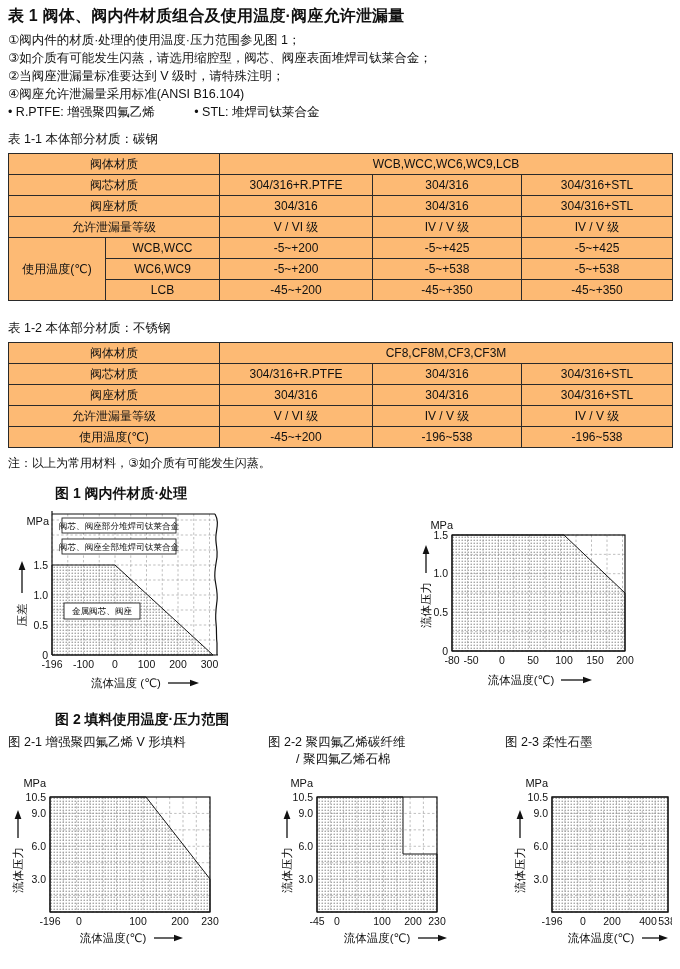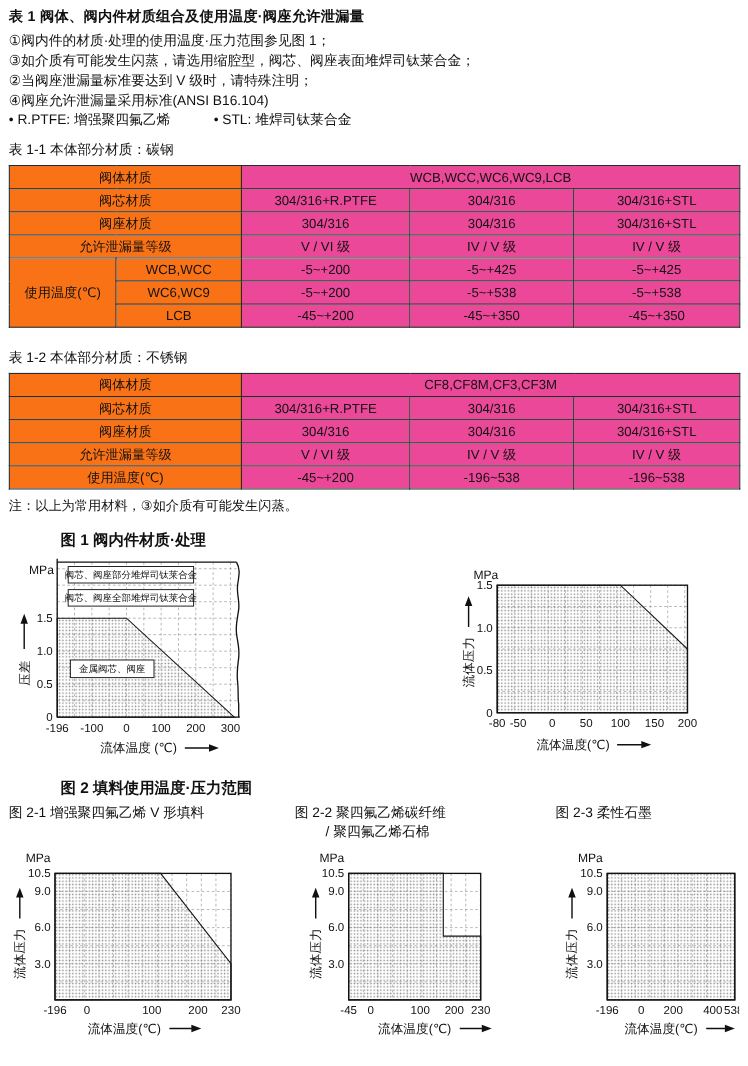--- a/index.html
+++ b/index.html
@@ -4,32 +4,32 @@
 <style>
   * { margin:0; padding:0; box-sizing:border-box; }
   html,body { background:#ffffff; }
   body {
     width:680px; height:969px; overflow:hidden;
     font-family:"Liberation Sans","DejaVu Sans",sans-serif;
     color:#111;
   }
   .page { width:680px; height:969px; padding:6px 8px 0 8px; position:relative; }
 
-  .doc-title { font-size:13px; font-weight:bold; letter-spacing:0.2px; margin-bottom:4px; }
+  .doc-title { font-size:16px; font-weight:bold; letter-spacing:0.2px; margin-bottom:4px; }
   .notes div { font-size:12.5px; line-height:18px; }
   .legend-line { font-size:12.5px; line-height:18px; }
   .legend-line .sep { display:inline-block; margin-left:36px; }
 
   .tbl-caption { font-size:12.5px; margin-top:10px; margin-bottom:5px; }
   table.spec { border-collapse:collapse; width:664px; table-layout:fixed; border:1.5px solid #222; }
   table.spec td {
     border:1px solid #2a2a2a; height:21px; text-align:center; vertical-align:middle;
-    font-size:12px; padding:0 2px; background:#ec4899; overflow:hidden; white-space:nowrap;
+    font-size:12px; padding:0 2px; background:#fdba74; overflow:hidden; white-space:nowrap;
   }
-  table.spec td.hd { background:#f97316; }
+  table.spec td.hd { background:#fdba74; }
 
   .footnote { font-size:12px; margin-top:7px; }
 
   .sec-heading { font-size:14px; font-weight:bold; margin-top:13px;padding-left:47px; }
   .figcap-row { position:relative; height:19px; margin-top:6px; font-size:12.5px; }
   .figcap-row .cap { position:absolute; top:0; white-space:nowrap; }
   .figcap-row2 { position:relative; height:36px; margin-top:5px; font-size:12.5px; }
   .figcap-row2 .cap { position:absolute; top:0; white-space:nowrap; line-height:17px; }
   .cap-line2 { margin-left:28px; }
 

